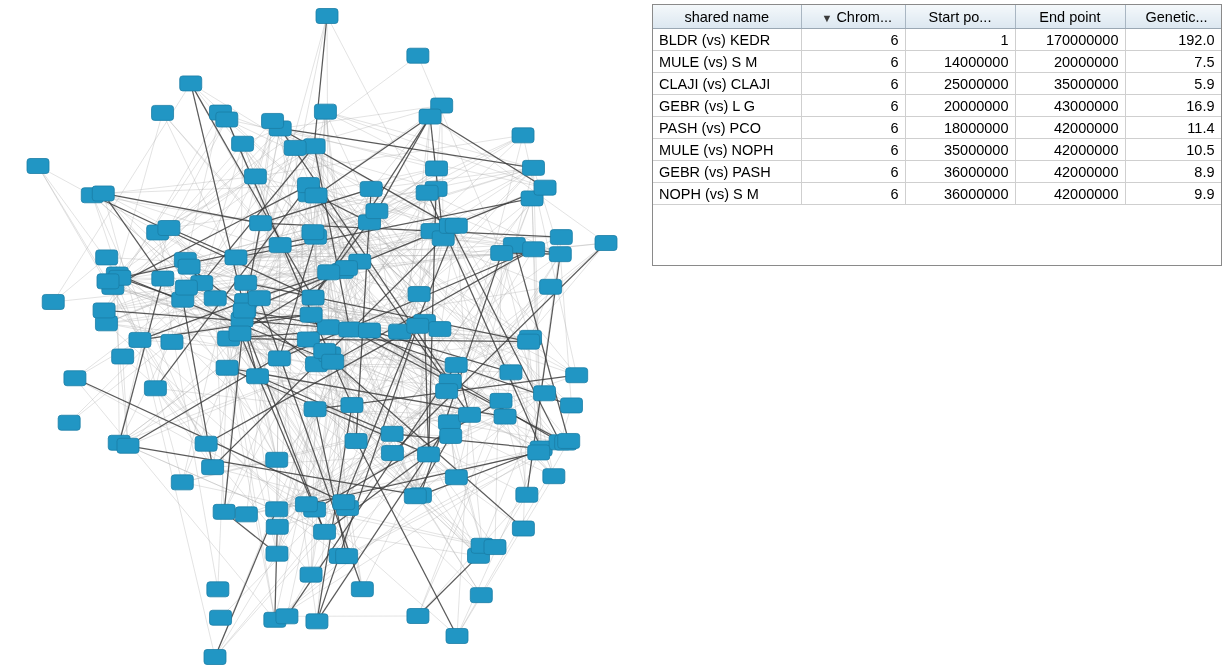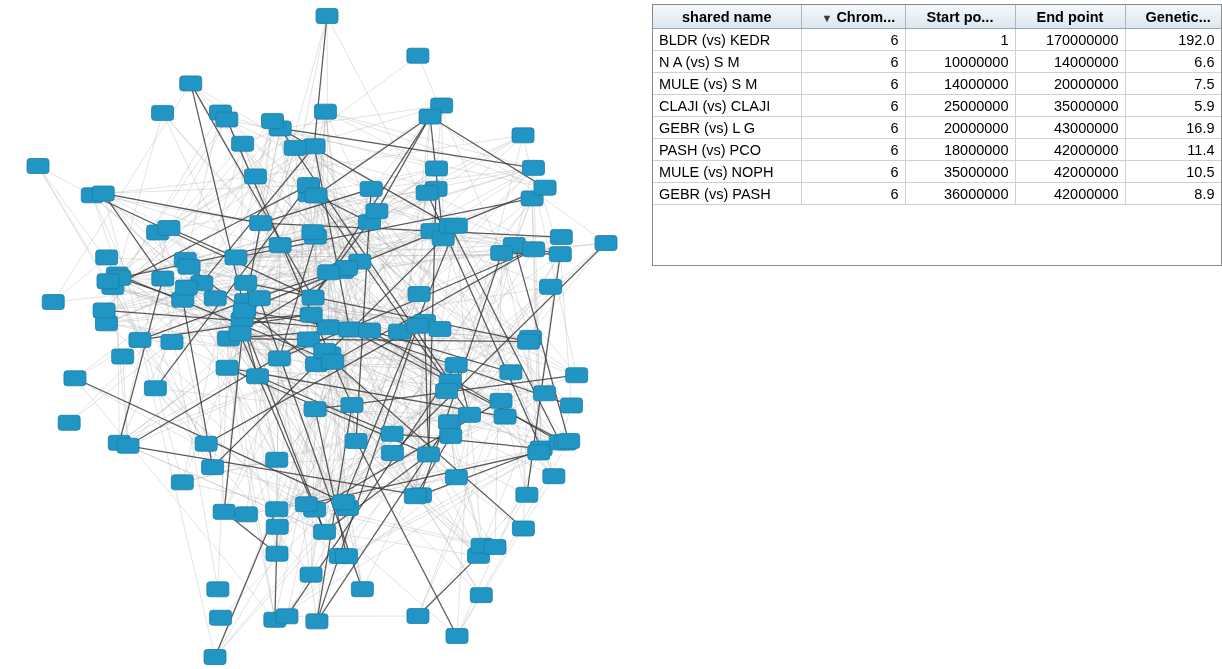--- a/index.html
+++ b/index.html
@@ -56,21 +56,21 @@
     border-collapse: collapse;
     width: 100%;
     font-size: 14.5px;
     color: #000;
     table-layout: fixed;
   }
   table.data-table th {
     background: linear-gradient(to bottom, #f4f8fb 0%, #dce7f0 100%);
     border-right: 1px solid #a9b6c2;
     border-bottom: 1px solid #9aa7b3;
-    font-weight: bold;
+    font-weight: normal;
     font-size: 14.5px;
     height: 23px;
     padding: 0 20px;
     text-align: center;
     white-space: nowrap;
     overflow: hidden;
     position: relative;
   }
   table.data-table th.left-head { text-align: center; }
   table.data-table td {
@@ -1285,27 +1285,20 @@
         </thead>
         <tbody id="table-body">
             <tr>
               <td class="c-name">BLDR (vs) KEDR</td>
               <td class="c-num">6</td>
               <td class="c-num">1</td>
               <td class="c-num">170000000</td>
               <td class="c-num">192.0</td>
             </tr>
             <tr>
-              <td class="c-name">N A (vs) S M</td>
-              <td class="c-num">6</td>
-              <td class="c-num">10000000</td>
-              <td class="c-num">14000000</td>
-              <td class="c-num">6.6</td>
-            </tr>
-            <tr>
               <td class="c-name">MULE (vs) S M</td>
               <td class="c-num">6</td>
               <td class="c-num">14000000</td>
               <td class="c-num">20000000</td>
               <td class="c-num">7.5</td>
             </tr>
             <tr>
               <td class="c-name">CLAJI (vs) CLAJI</td>
               <td class="c-num">6</td>
               <td class="c-num">25000000</td>
@@ -1333,18 +1326,25 @@
               <td class="c-num">42000000</td>
               <td class="c-num">10.5</td>
             </tr>
             <tr>
               <td class="c-name">GEBR (vs) PASH</td>
               <td class="c-num">6</td>
               <td class="c-num">36000000</td>
               <td class="c-num">42000000</td>
               <td class="c-num">8.9</td>
             </tr>
+            <tr>
+              <td class="c-name">NOPH (vs) S M</td>
+              <td class="c-num">6</td>
+              <td class="c-num">36000000</td>
+              <td class="c-num">42000000</td>
+              <td class="c-num">9.9</td>
+            </tr>
           </tbody>
       </table>
     </div>
 
   </div>
 </div>
 
 </body></html>

